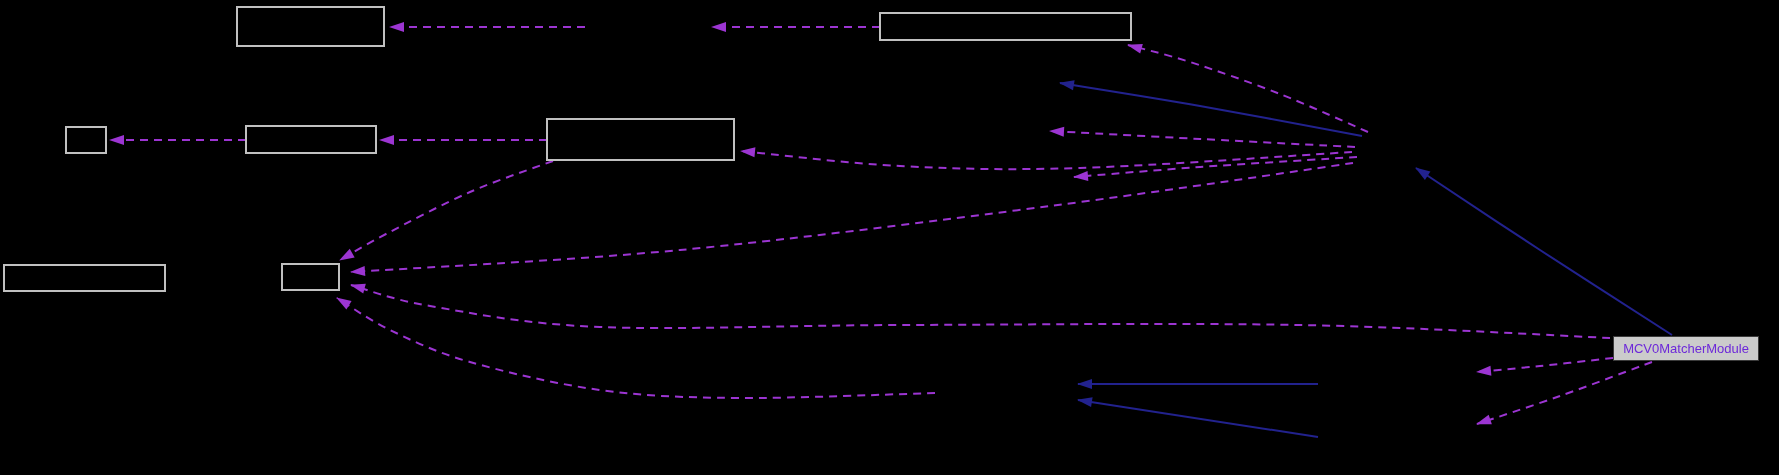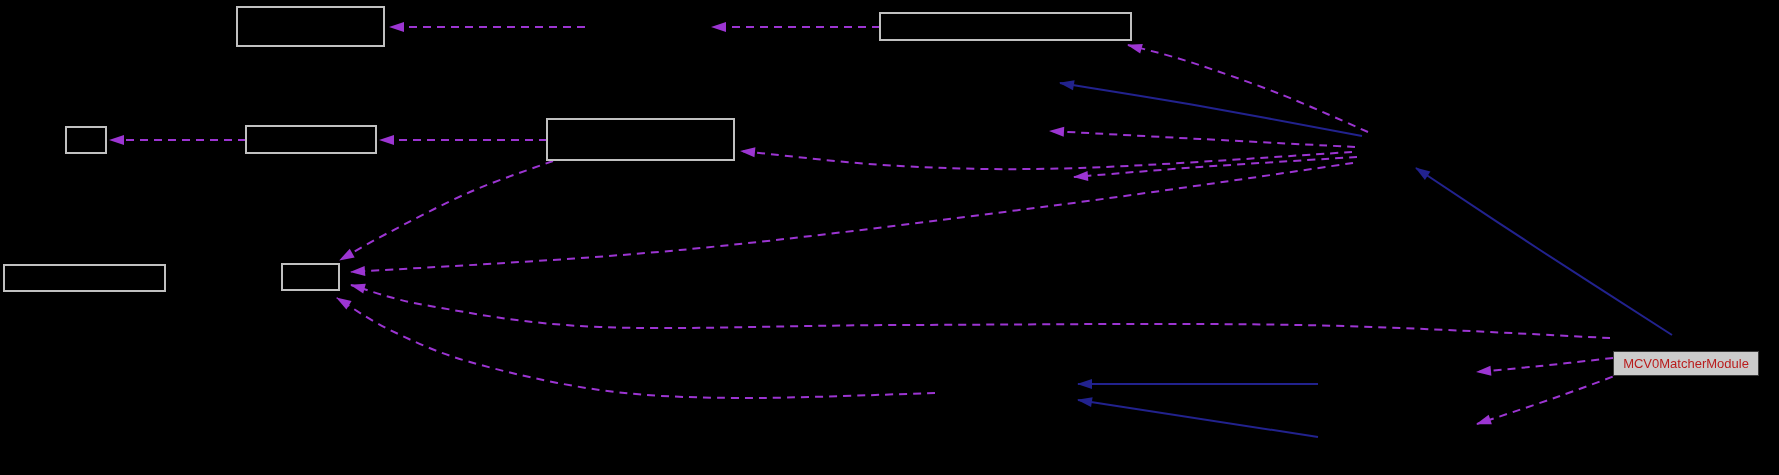--- a/index.html
+++ b/index.html
@@ -70,16 +70,16 @@
         <rect x="237" y="7" width="147" height="39" fill="#000000" stroke="#C0C0C0" stroke-width="2"></rect>
         <rect x="880" y="13" width="251" height="27" fill="#000000" stroke="#C0C0C0" stroke-width="2"></rect>
         <rect x="66" y="127" width="40" height="26" fill="#000000" stroke="#C0C0C0" stroke-width="2"></rect>
         <rect x="246" y="126" width="130" height="27" fill="#000000" stroke="#C0C0C0" stroke-width="2"></rect>
         <rect x="547" y="119" width="187" height="41" fill="#000000" stroke="#C0C0C0" stroke-width="2"></rect>
         <rect x="282" y="264" width="57" height="26" fill="#000000" stroke="#C0C0C0" stroke-width="2"></rect>
         <rect x="4" y="265" width="161" height="26" fill="#000000" stroke="#C0C0C0" stroke-width="2"></rect>
       </g>
   </svg>
 
-  <div class="node-primary" id="primary-node" style="left: 1613px; top: 336px; width: 146px; height: 25px; background: rgb(203, 203, 203); border: 1px solid rgb(58, 58, 58); color: #b91c1c; margin-top: 15px;">
+  <div class="node-primary" id="primary-node" style="left: 1613px; top: 336px; width: 146px; height: 25px; background: rgb(203, 203, 203); border: 1px solid rgb(58, 58, 58); color: #6d28d9;">
     <span>MCV0MatcherModule</span>
   </div>
 </div>
 
 </body></html>

